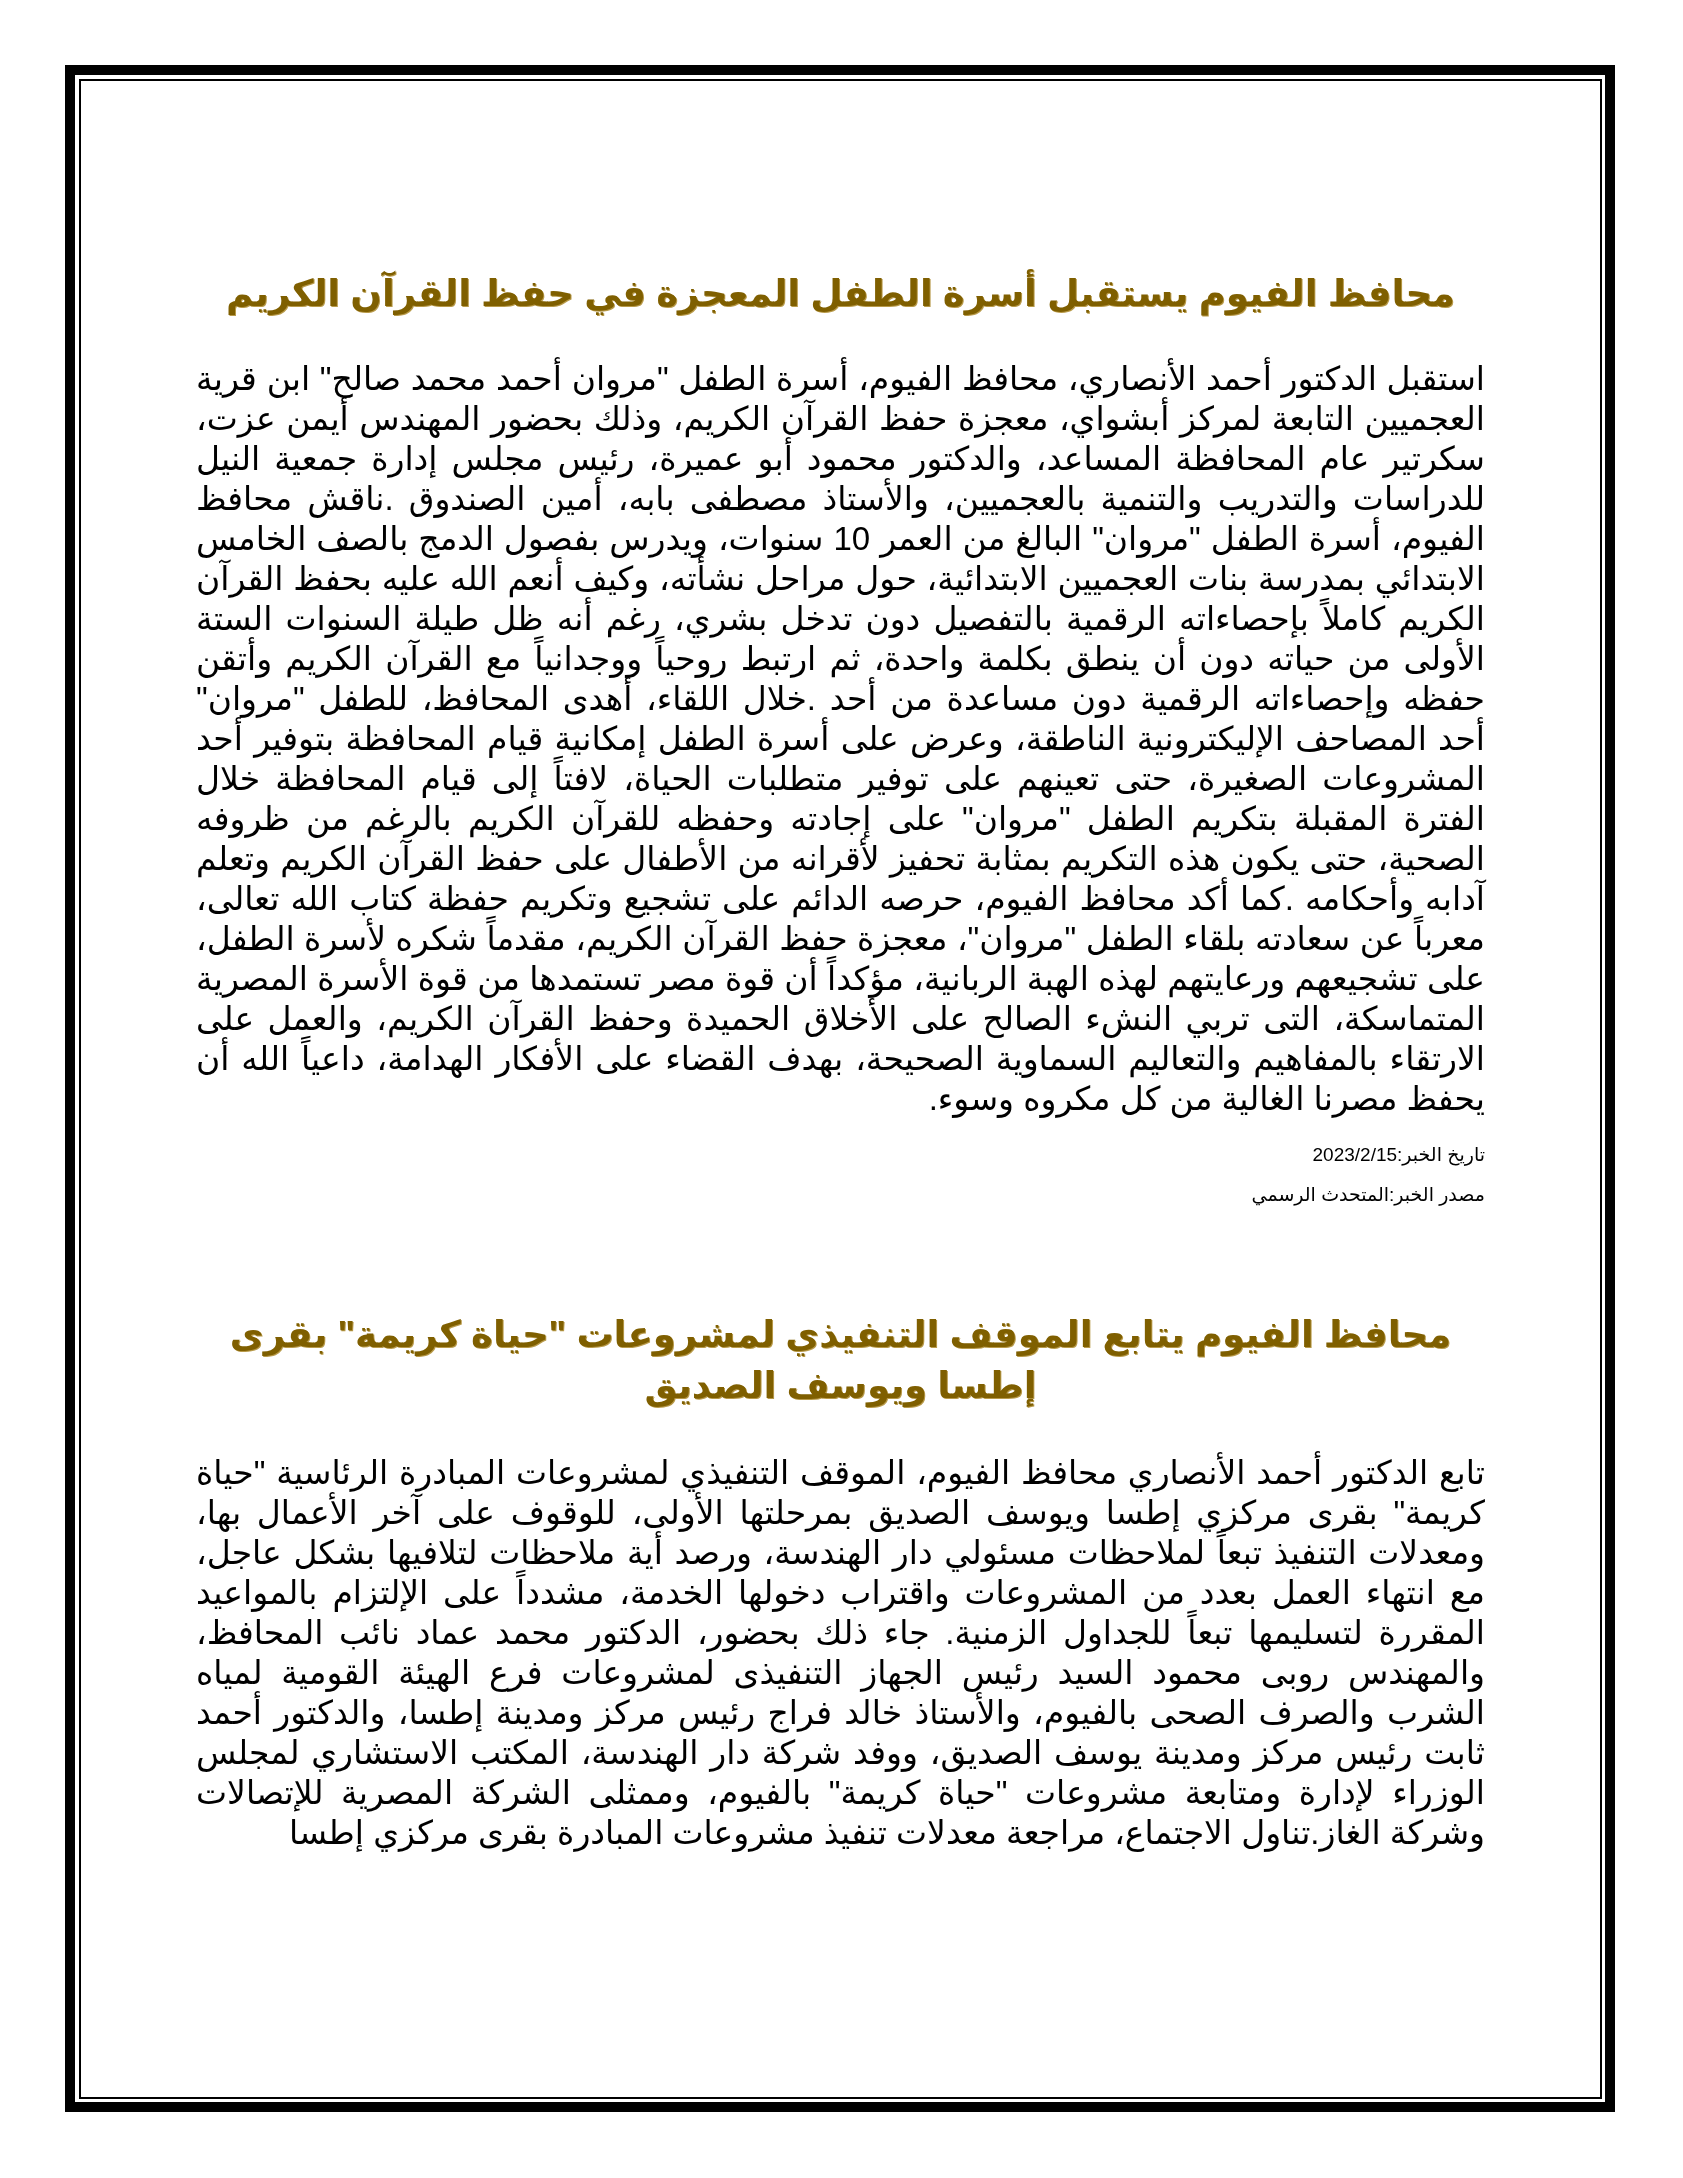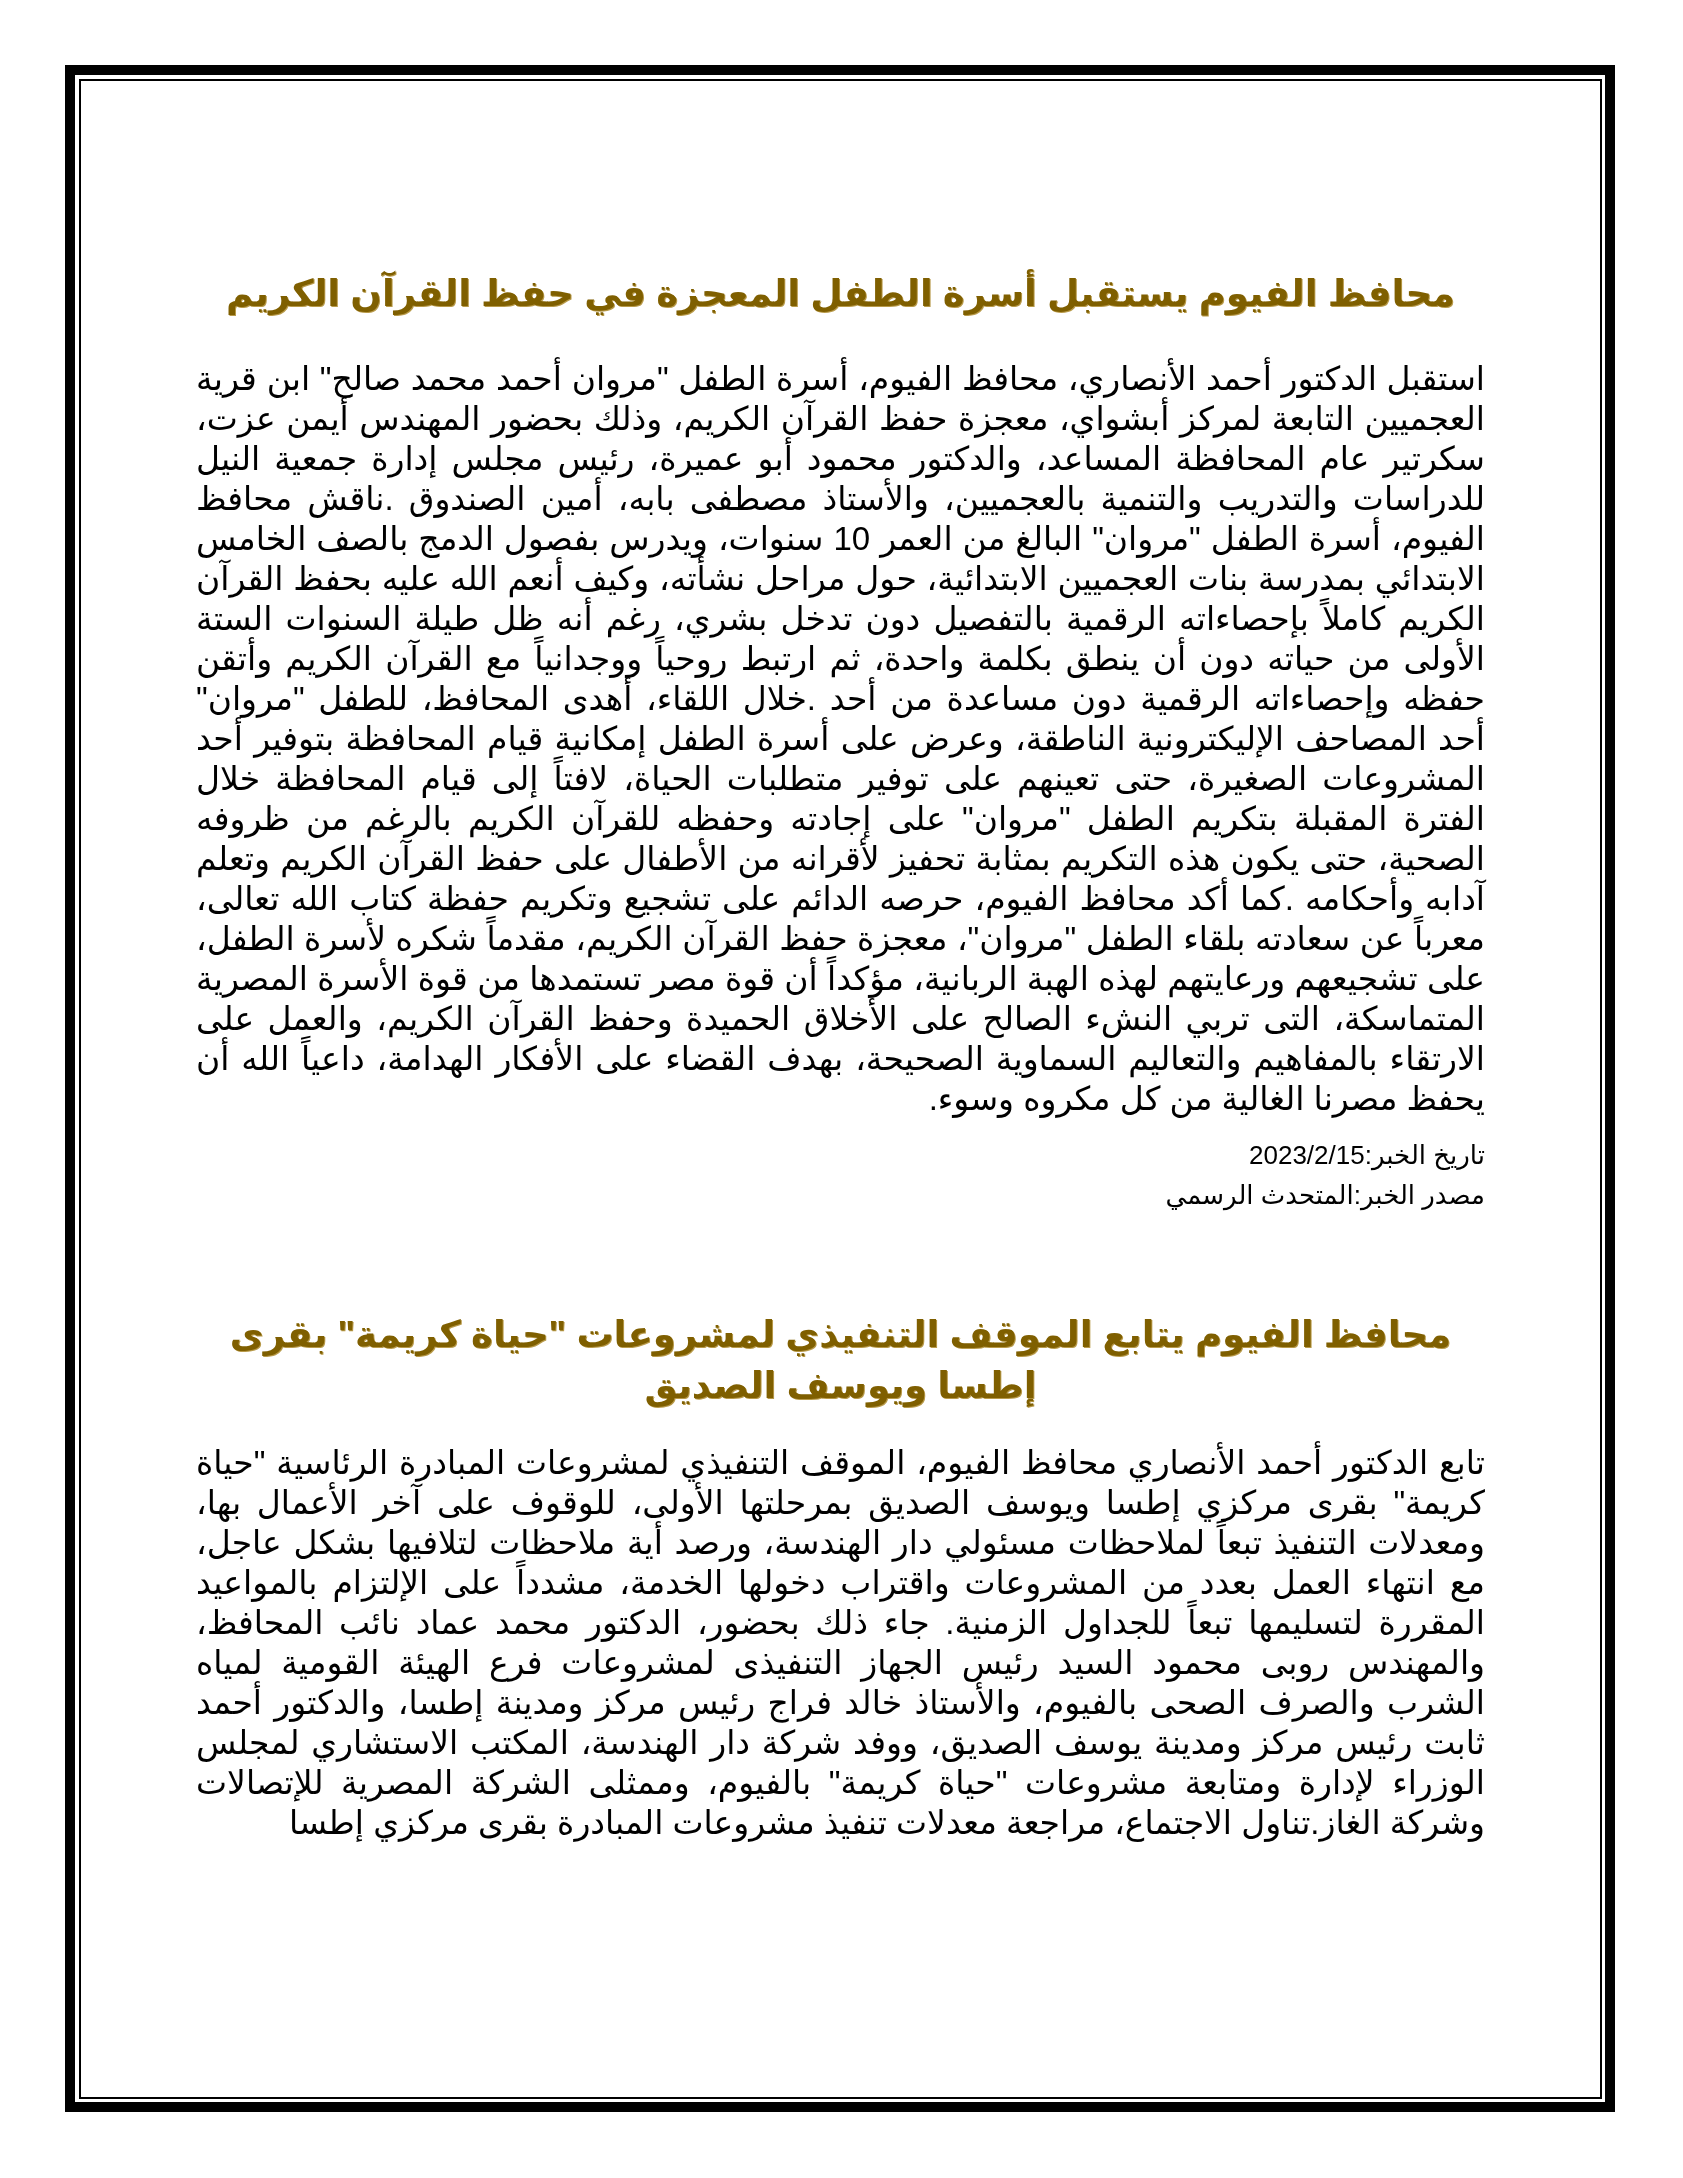--- a/index.html
+++ b/index.html
@@ -50,32 +50,32 @@
     text-shadow: 1px 1px 0 #b89a4a;
   }
   .article-body {
     font-size: 33px;
     line-height: 40px;
     text-align: justify;
     text-align-last: right;
     margin: 0;
   }
   .meta-line {
-    font-size: 26px;
+    font-size: 19px;
     line-height: 40px;
     margin: 0;
     text-align: right;
   }
   .meta-label, .meta-value { display: inline; }
   #a1-title { margin-top: 30px; }
   #a1-body { margin-top: 40px; }
   #a1-date { margin-top: 16px; }
   #a1-source { margin-top: 0; }
   #a2-title { margin-top: 94px; }
-  #a2-body { margin-top: 32px; }
+  #a2-body { margin-top: 42px; }
 </style>
 </head>
 <body>
 
 <div class="frame-outer"></div>
 <div class="frame-inner"></div>
 
 <main class="page">
 
   <article>

